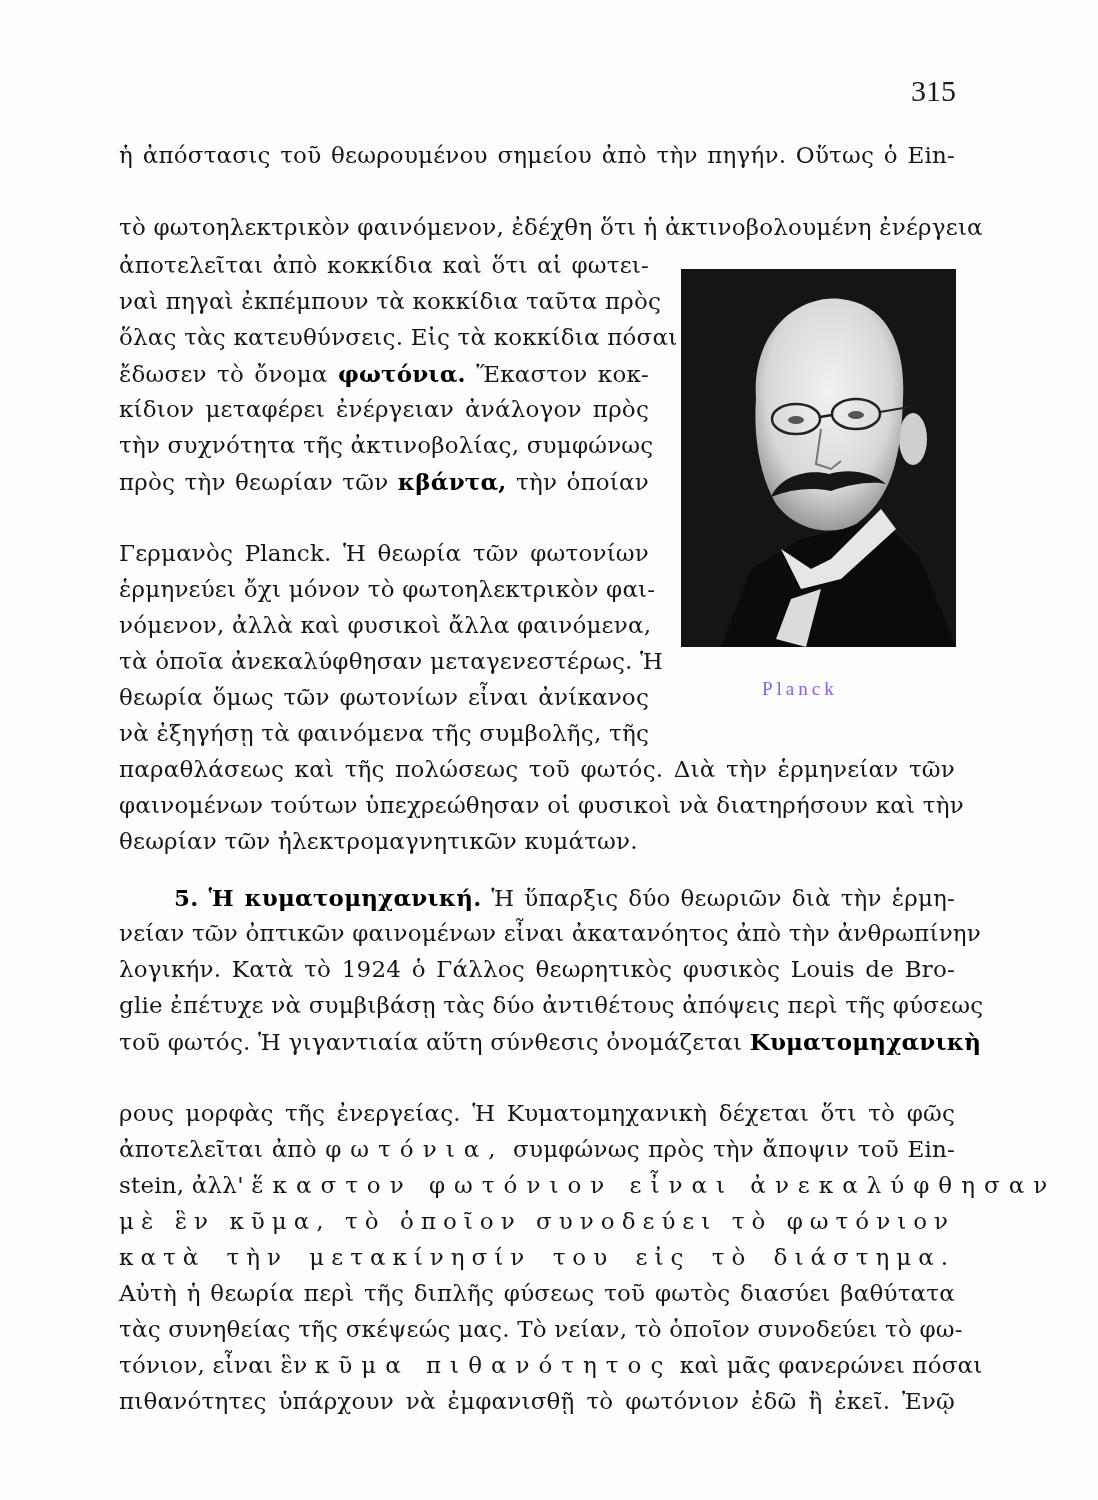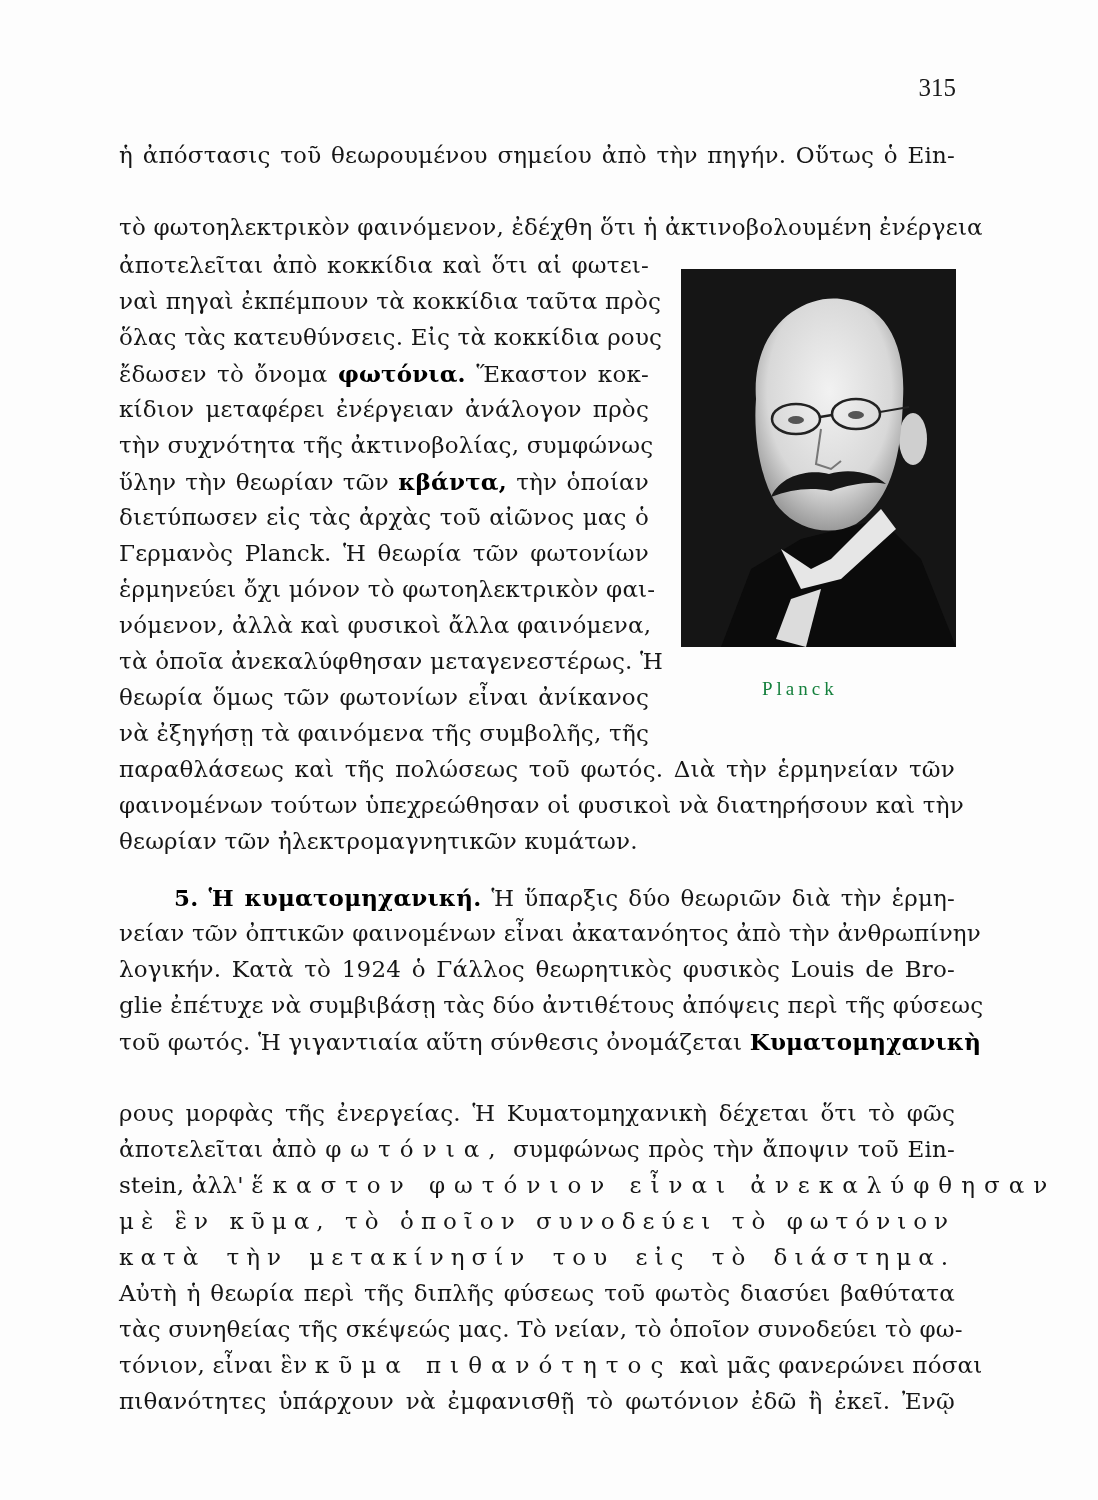--- a/index.html
+++ b/index.html
@@ -1,51 +1,50 @@
 <!DOCTYPE html>
 <html><head>
 <meta charset="utf-8">
 <style>
   html, body { margin: 0; padding: 0; background: #ffffff; }
   body { width: 1098px; height: 1500px; position: relative; overflow: hidden; }
   .page { position: absolute; left: 0; top: 0; width: 1098px; height: 1500px; background: #fdfdfd; color: #111; font-family: "DejaVu Serif", serif; }
-  .pageno { position: absolute; right: 142px; top: 74px; font-size: 25px; font-family: "Liberation Serif", serif; color: #1a1a1a; }
+  .pageno { position: absolute; right: 142px; top: 74px; font-size: 30px; font-family: "Liberation Serif", serif; color: #1a1a1a; }
   .line { position: absolute; left: 119px; white-space: nowrap; font-size: 23px; color: #161616; letter-spacing: 0.2px; }
   .full { width: 836px; text-align: justify; text-align-last: justify; }
   .narrow { width: 530px; text-align: justify; text-align-last: justify; }
   .last { text-align-last: left; }
   b { font-weight: bold; color: #000; margin-top: 44px; }
   .sp { letter-spacing: 9px; }
   .photo { position: absolute; left: 681px; top: 269px; width: 275px; height: 378px; background: #141414; overflow: hidden; }
-  .caption { position: absolute; left: 762px; top: 678px; font-family: "Liberation Serif", serif; font-size: 19px; letter-spacing: 4px; color: #15803d; }
+  .caption { position: absolute; left: 762px; top: 678px; font-family: "Liberation Serif", serif; font-size: 19px; letter-spacing: 4px; color: #8b5cf6; }
 </style>
 </head>
 <body>
 
 <div class="page">
   <div class="pageno">315</div>
 
   <div class="line full" style="top:142px">ἡ ἀπόστασις τοῦ θεωρουμένου σημείου ἀπὸ τὴν πηγήν. Οὕτως ὁ Ein-</div>
   <div class="line full" style="top:214px">τὸ φωτοηλεκτρικὸν φαινόμενον, ἐδέχθη ὅτι ἡ ἀκτινοβολουμένη ἐνέργεια</div>
   <div class="line narrow" style="top:252px">ἀποτελεῖται ἀπὸ κοκκίδια καὶ ὅτι αἱ φωτει-</div>
   <div class="line narrow" style="top:288px">ναὶ πηγαὶ ἐκπέμπουν τὰ κοκκίδια ταῦτα πρὸς</div>
-  <div class="line narrow" style="top:324px">ὅλας τὰς κατευθύνσεις. Εἰς τὰ κοκκίδια ρους</div>
+  <div class="line narrow" style="top:324px">ὅλας τὰς κατευθύνσεις. Εἰς τὰ κοκκίδια πόσαι</div>
   <div class="line narrow" style="top:360px">
     <span>ἔδωσεν τὸ ὄνομα</span>
     <b>φωτόνια.</b>
     <span>Ἕκαστον κοκ-</span>
   </div>
   <div class="line narrow" style="top:396px">κίδιον μεταφέρει ἐνέργειαν ἀνάλογον πρὸς</div>
   <div class="line narrow" style="top:432px">τὴν συχνότητα τῆς ἀκτινοβολίας, συμφώνως</div>
   <div class="line narrow" style="top:468px">
-    <span>ὕλην τὴν θεωρίαν τῶν</span>
+    <span>πρὸς τὴν θεωρίαν τῶν</span>
     <b>κβάντα,</b>
     <span>τὴν ὁποίαν</span>
   </div>
-  <div class="line narrow" style="top:504px">διετύπωσεν εἰς τὰς ἀρχὰς τοῦ αἰῶνος μας ὁ</div>
   <div class="line narrow" style="top:540px">Γερμανὸς Planck. Ἡ θεωρία τῶν φωτονίων</div>
   <div class="line narrow" style="top:576px">ἑρμηνεύει ὄχι μόνον τὸ φωτοηλεκτρικὸν φαι-</div>
   <div class="line narrow" style="top:612px">νόμενον, ἀλλὰ καὶ φυσικοὶ ἄλλα φαινόμενα,</div>
   <div class="line narrow" style="top:648px">τὰ ὁποῖα ἀνεκαλύφθησαν μεταγενεστέρως. Ἡ</div>
   <div class="line narrow" style="top:684px">θεωρία ὅμως τῶν φωτονίων εἶναι ἀνίκανος</div>
   <div class="line narrow" style="top:720px">νὰ ἐξηγήσῃ τὰ φαινόμενα τῆς συμβολῆς, τῆς</div>
   <div class="line full" style="top:756px">παραθλάσεως καὶ τῆς πολώσεως τοῦ φωτός. Διὰ τὴν ἑρμηνείαν τῶν</div>
   <div class="line full" style="top:792px">φαινομένων τούτων ὑπεχρεώθησαν οἱ φυσικοὶ νὰ διατηρήσουν καὶ τὴν</div>
   <div class="line full last" style="top:828px">θεωρίαν τῶν ἠλεκτρομαγνητικῶν κυμάτων.</div>
 

